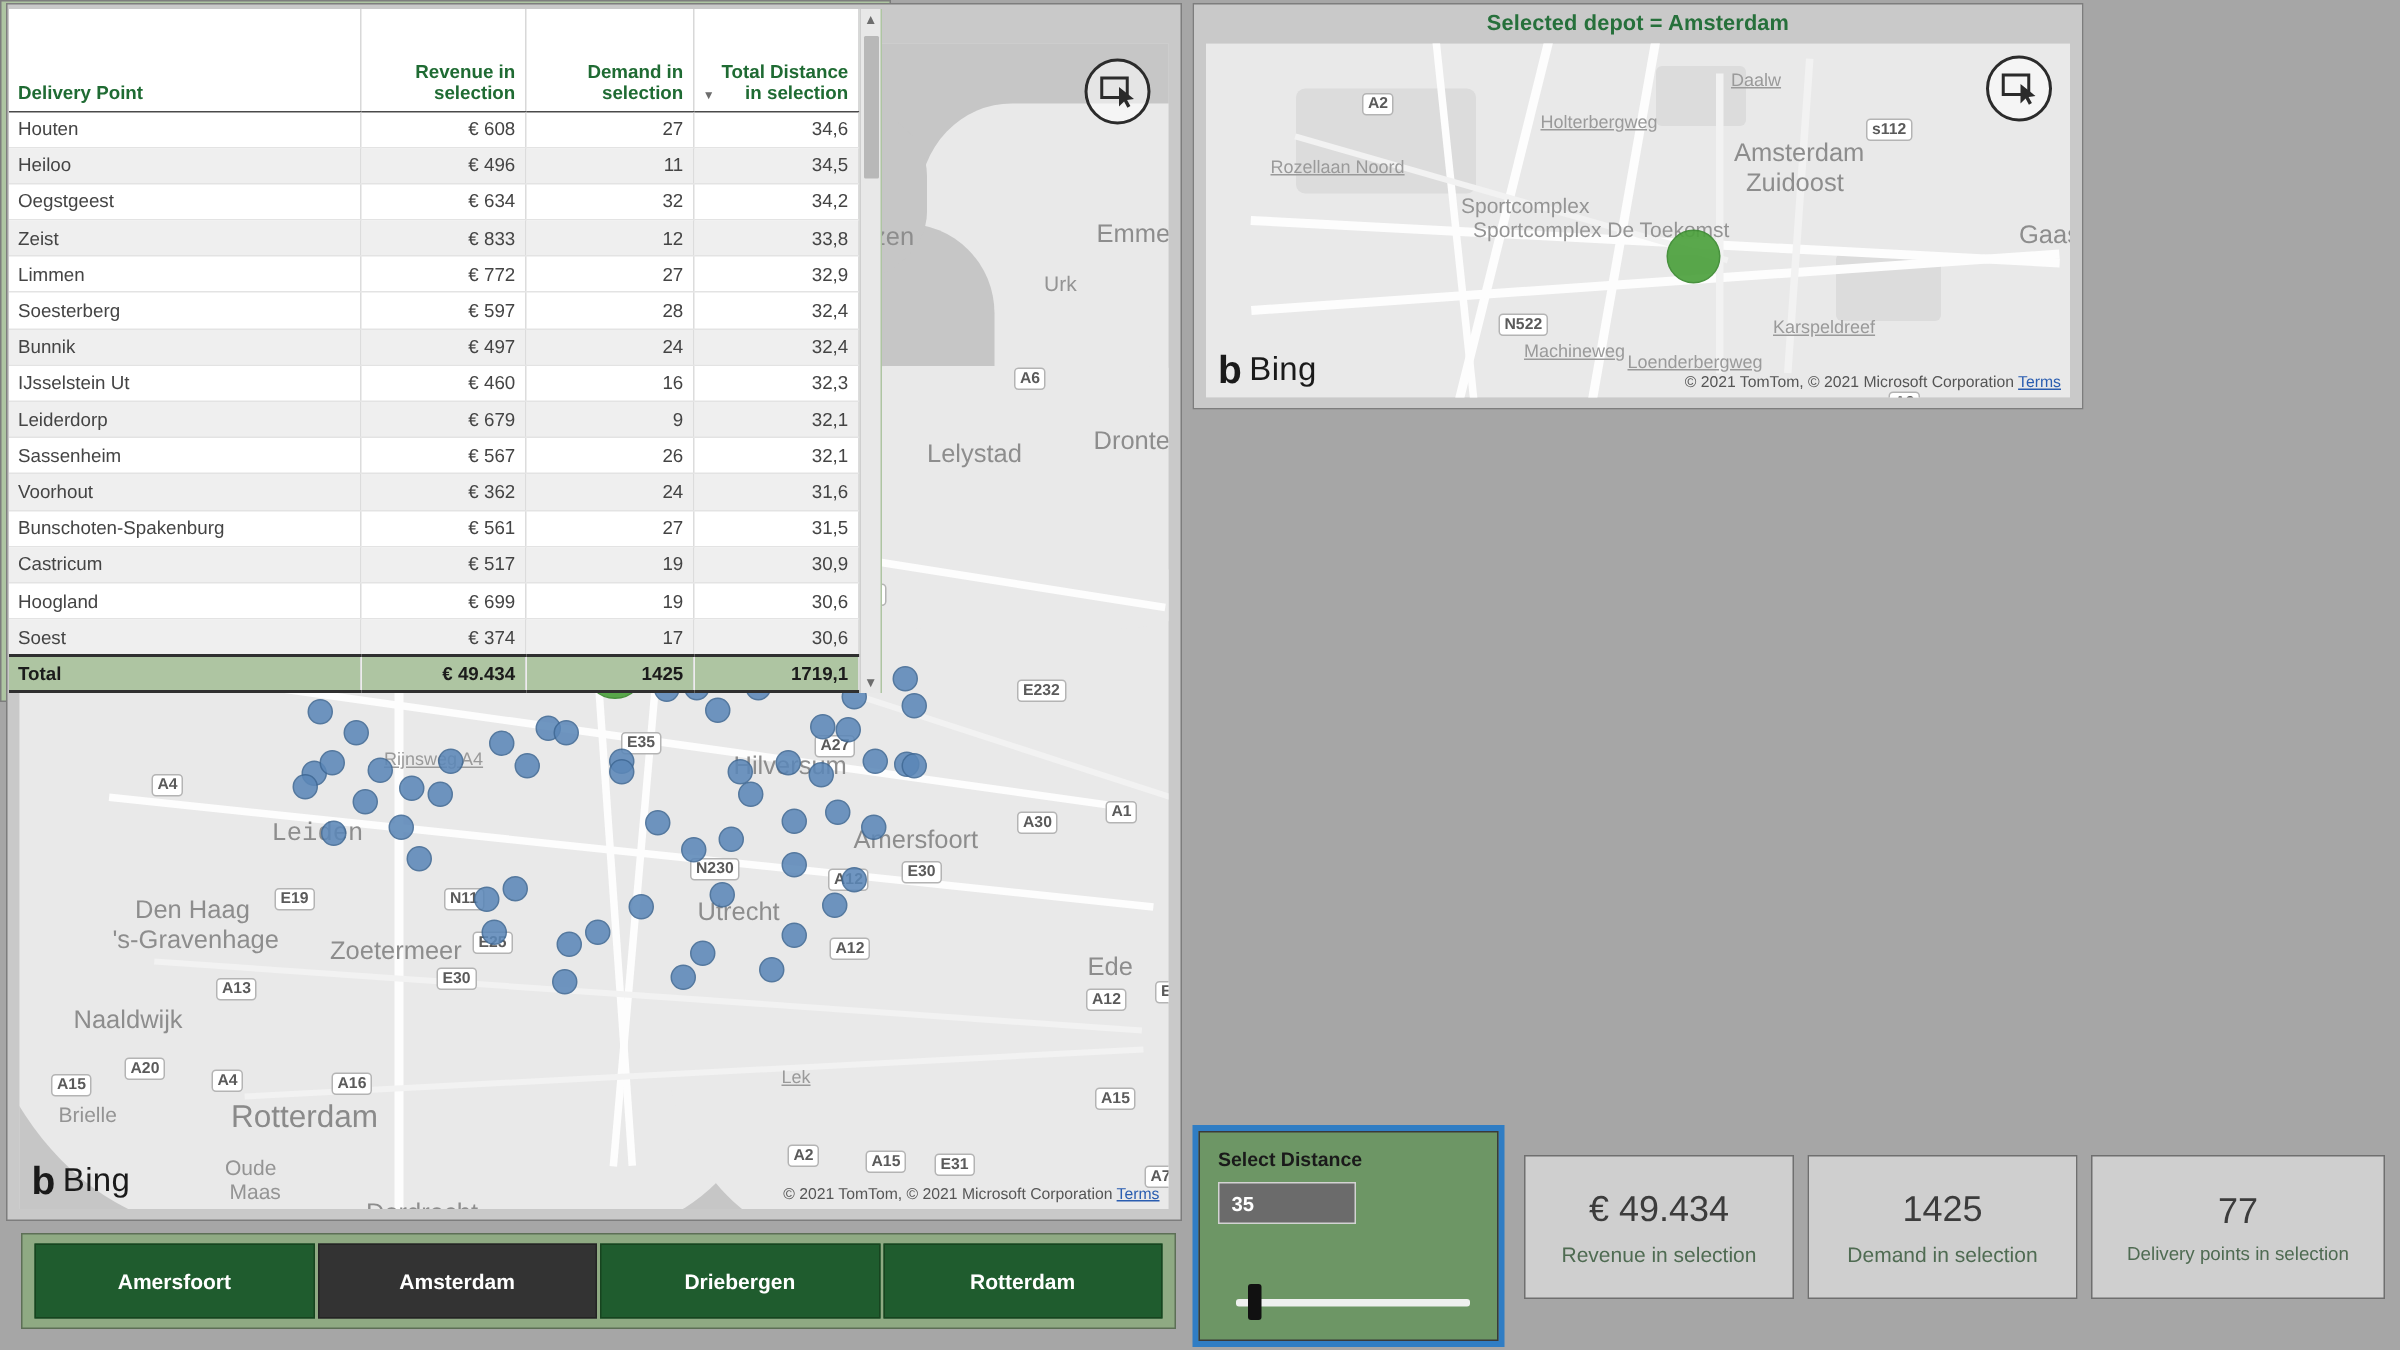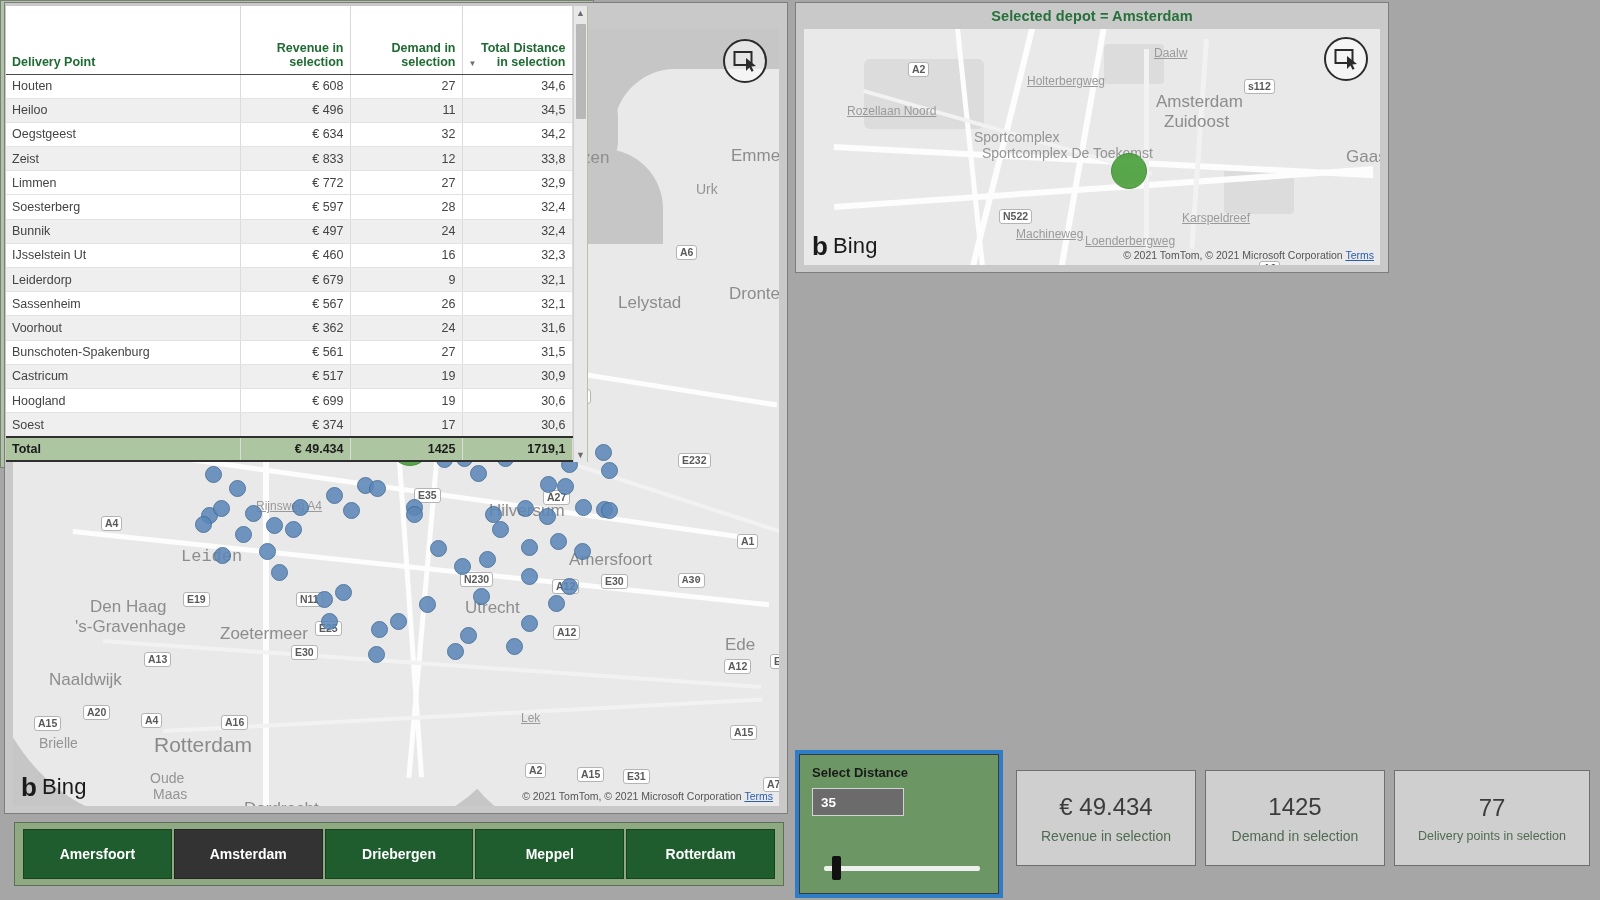--- a/index.html
+++ b/index.html
@@ -199,21 +199,21 @@
         <div class="shield" style="left: 313px; top: 367px;">A5</div>
         <div class="shield" style="left: 557px; top: 360px;">A6</div>
         <div class="shield" style="left: 434px; top: 397px;">A1</div>
         <div class="shield" style="left: 487px; top: 418px;">E231</div>
         <div class="shield" style="left: 665px; top: 424px;">E232</div>
         <div class="shield" style="left: 401px; top: 459px;">E35</div>
         <div class="shield" style="left: 530px; top: 461px;">A27</div>
         <div class="shield" style="left: 724px; top: 505px;">A1</div>
         <div class="shield" style="left: 447px; top: 543px;">N230</div>
         <div class="shield" style="left: 588px; top: 545px;">E30</div>
-        <div class="shield" style="left: 665px; top: 544px; font-family: Liberation Mono, monospace;">A30</div>
+        <div class="shield" style="left: 665px; top: 512px;">A30</div>
         <div class="shield" style="left: 540px; top: 596px;">A12</div>
         <div class="shield" style="left: 711px; top: 630px;">A12</div>
         <div class="shield" style="left: 757px; top: 625px;">E35</div>
         <div class="shield" style="left: 170px; top: 563px;">E19</div>
         <div class="shield" style="left: 283px; top: 563px;">N11</div>
         <div class="shield" style="left: 302px; top: 592px;">E25</div>
         <div class="shield" style="left: 278px; top: 616px;">E30</div>
         <div class="shield" style="left: 131px; top: 623px;">A13</div>
         <div class="shield" style="left: 70px; top: 676px;">A20</div>
         <div class="shield" style="left: 21px; top: 687px;">A15</div>
@@ -526,15 +526,14 @@
 </div>
 <div class="kpi" id="kpi-points">
   <div class="val">77</div>
   <div class="lab">Delivery points in selection</div>
 </div>
 
 <div id="depot-bar">
     <div class="depot-btn">Amersfoort</div>
     <div class="depot-btn selected">Amsterdam</div>
     <div class="depot-btn">Driebergen</div>
-    <div class="depot-btn">Meppel</div>
     <div class="depot-btn">Rotterdam</div>
   </div>
 
 </body></html>

